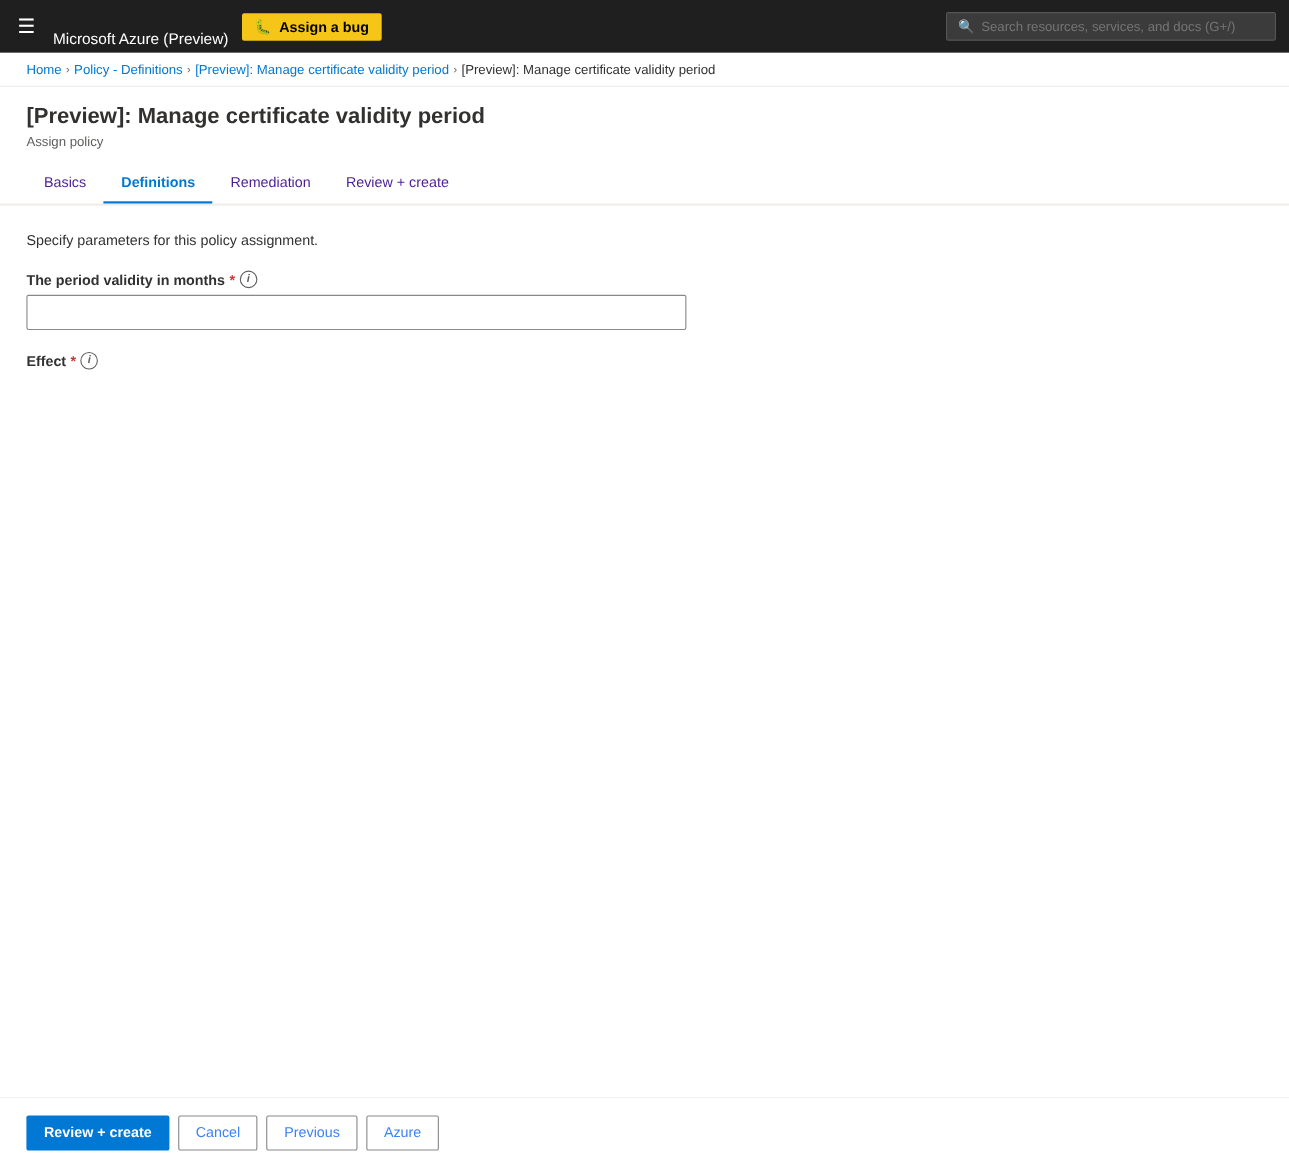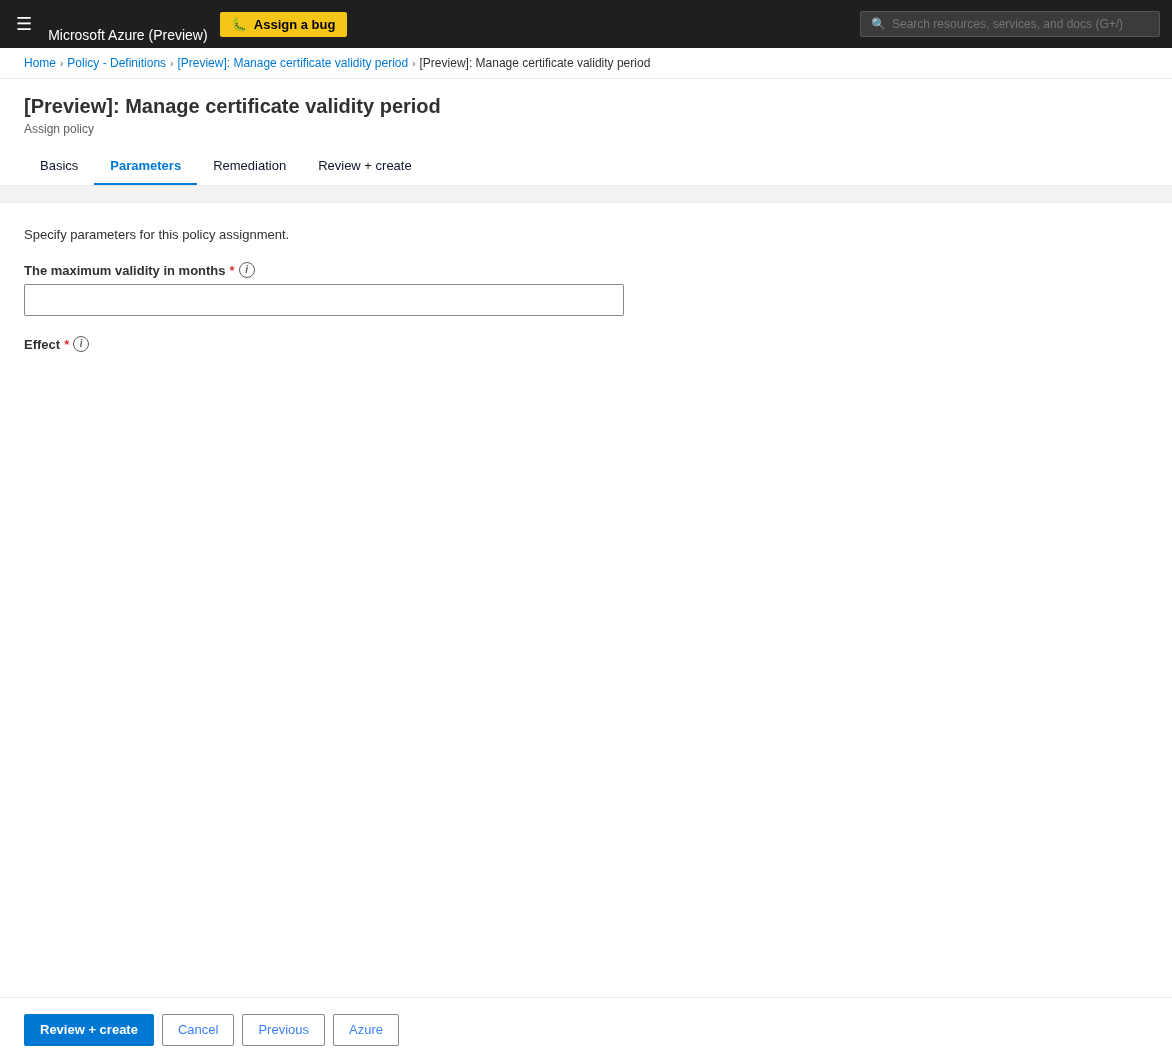--- a/index.html
+++ b/index.html
@@ -98,21 +98,21 @@
     
     .tabs {
       display: flex;
       gap: 0;
       margin-top: 4px;
     }
     .tab {
       padding: 10px 16px;
       font-size: 13px;
       cursor: pointer;
-      color: #0f172a;
+      color: #4c1d95;
       border-bottom: 2px solid transparent;
       white-space: nowrap;
     }
     .tab.active {
       color: #0078d4;
       border-bottom: 2px solid #0078d4;
       font-weight: 600;
     }
 
     
@@ -232,21 +232,20 @@
       border-radius: 2px;
       padding: 6px 15px;
       font-size: 13px;
       cursor: pointer;
       height: 32px;
     }
 
     .content-wrapper {
       background: #f3f2f1;
       border-top: 1px solid #edebe9;
-      margin-top: 16px;
     }
   </style>
 </head>
 <body>
 
 <div class="topbar">
   <span class="topbar-hamburger">☰</span>
   <span class="topbar-title">Microsoft Azure (Preview)</span>
   <button class="topbar-report-bug">
     <span>🐛</span>
@@ -268,33 +267,33 @@
   <span class="sep">›</span>
   <span class="current">[Preview]: Manage certificate validity period</span>
 </div>
 
 <div class="page-header">
   <div class="page-title">[Preview]: Manage certificate validity period</div>
   <div class="page-subtitle">Assign policy</div>
 
   <div class="tabs">
     <div class="tab">Basics</div>
-    <div class="tab active">Parameters</div>
+    <div class="tab active">Definitions</div>
     <div class="tab">Remediation</div>
     <div class="tab">Review + create</div>
   </div>
 </div>
 
 <div class="content-wrapper">
   <div class="main-content">
     <div class="section-description">Specify parameters for this policy assignment.</div>
 
     <div class="field-group">
       <div class="field-label">
-        <span>The maximum validity in months</span>
+        <span>The period validity in months</span>
         <span class="required-star">*</span>
         <span class="info-icon" title="The maximum validity in months for certificate policy">i</span>
       </div>
       <input type="text" class="text-input" value="" style="">
     </div>
 
     <div class="field-group">
       <div class="field-label">
         <span>Effect</span>
         <span class="required-star">*</span>

